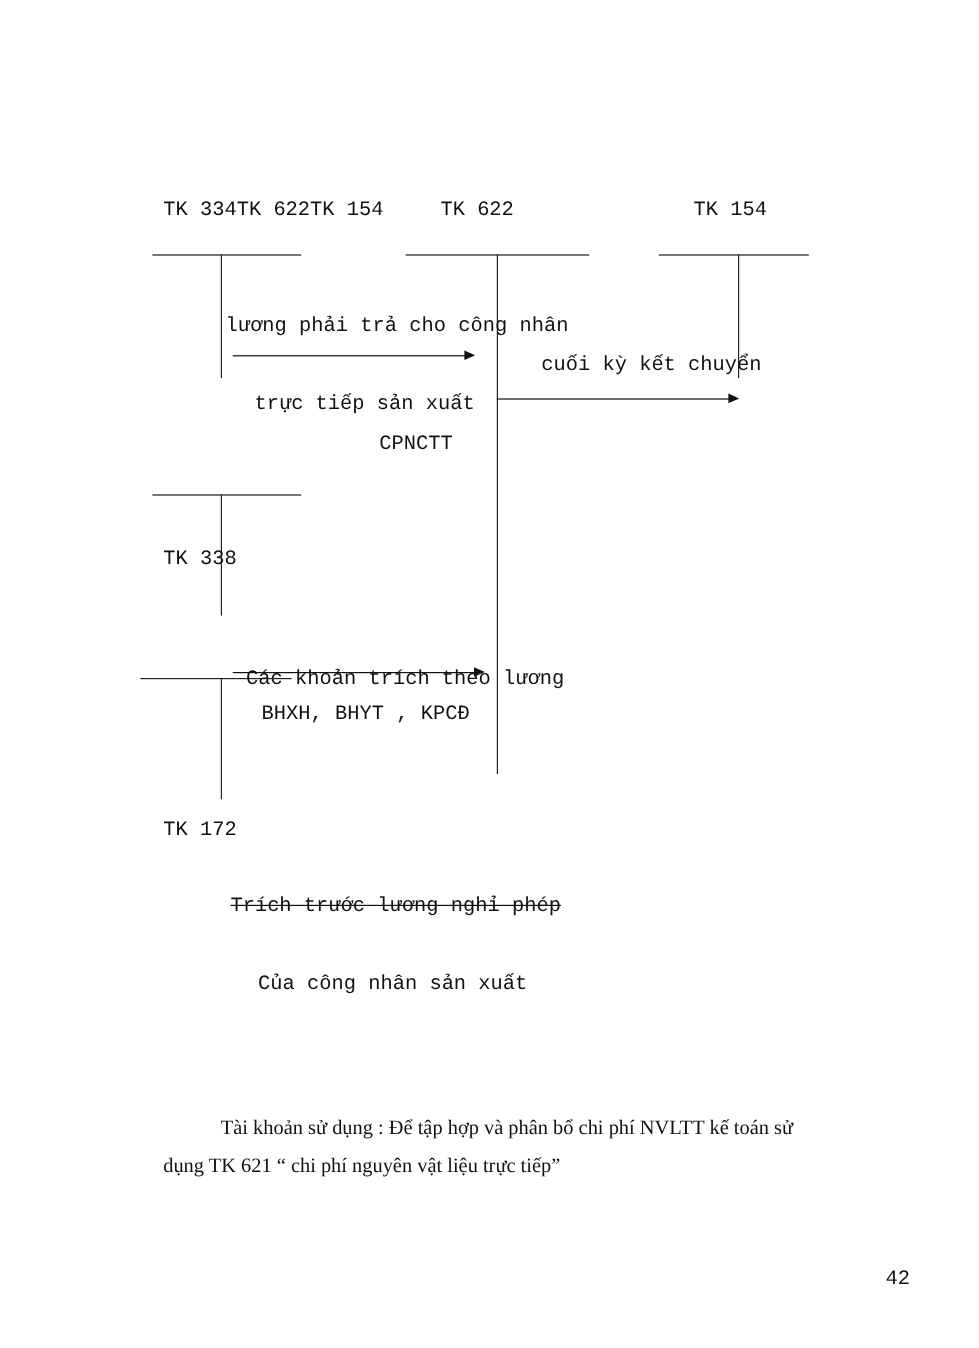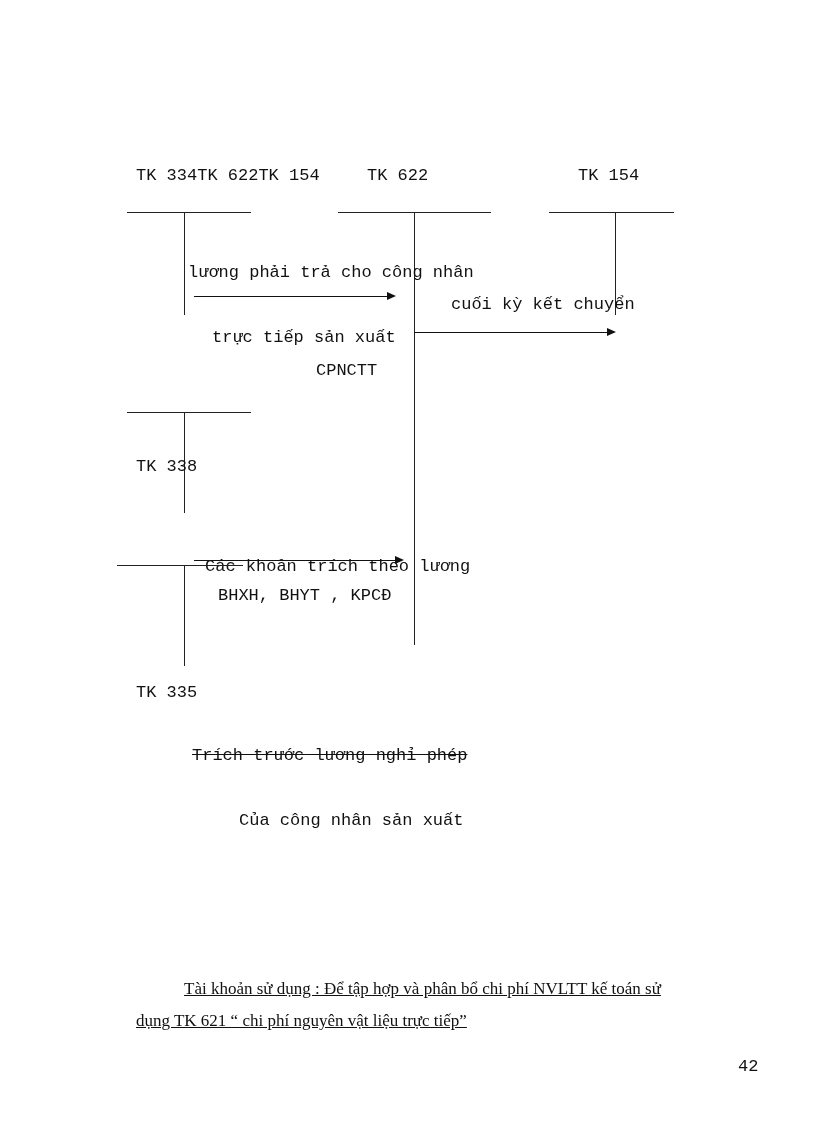--- a/index.html
+++ b/index.html
@@ -42,23 +42,23 @@
 <div class="hl" style="left:127px; top:412px; width:124px;"></div>
 <div class="vl" style="left:184px; top:412px; height:101px;"></div>
 <div class="t" style="left:136px; top:457px;">TK 338</div>
 
 <div class="t" style="left:205px; top:521px;margin-top:36px;">Các khoản trích theo lương</div>
 <div class="arrow" style="left:194px; top:560px; width:208px;"></div>
 <div class="t" style="left:218px; top:586px;">BHXH,  BHYT , KPCĐ</div>
 
 <div class="hl" style="left:117px; top:565px; width:126px;"></div>
 <div class="vl" style="left:184px; top:565px; height:101px;"></div>
-<div class="t" style="left:136px; top:683px;">TK 335</div>
+<div class="t" style="left:136px; top:683px;">TK 172</div>
 
 <div class="t strike" style="left:192px; top:746px;">Trích trước lương nghỉ phép</div>
-<div class="t" style="left:215px; top:811px;margin-left:24px;">Của công nhân sản xuất</div>
+<div class="t" style="left:215px; top:811px;">Của công nhân sản xuất</div>
 
-<div class="para indent" style="top:973px;text-decoration:underline;">
+<div class="para indent" style="top:924px;">
   <div style="white-space:nowrap;">Tài khoản sử dụng : Để tập hợp và phân bổ chi phí NVLTT kế toán sử</div>
   <div style="white-space:nowrap; text-indent:0;">dụng TK 621  “ chi phí nguyên vật liệu trực tiếp”</div>
 </div>
 
 <div class="t" style="left:738px; top:1057px;">42</div>
 
 </body></html>

